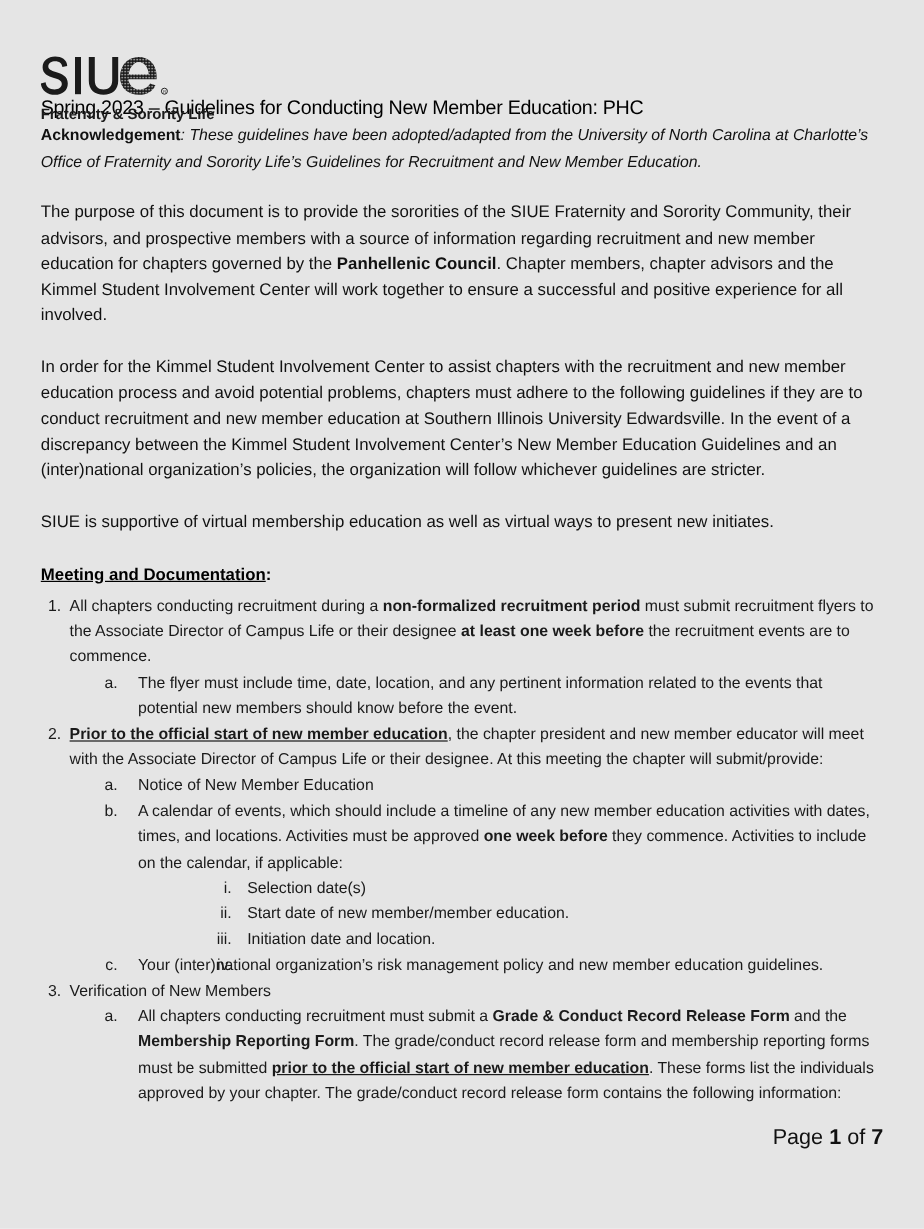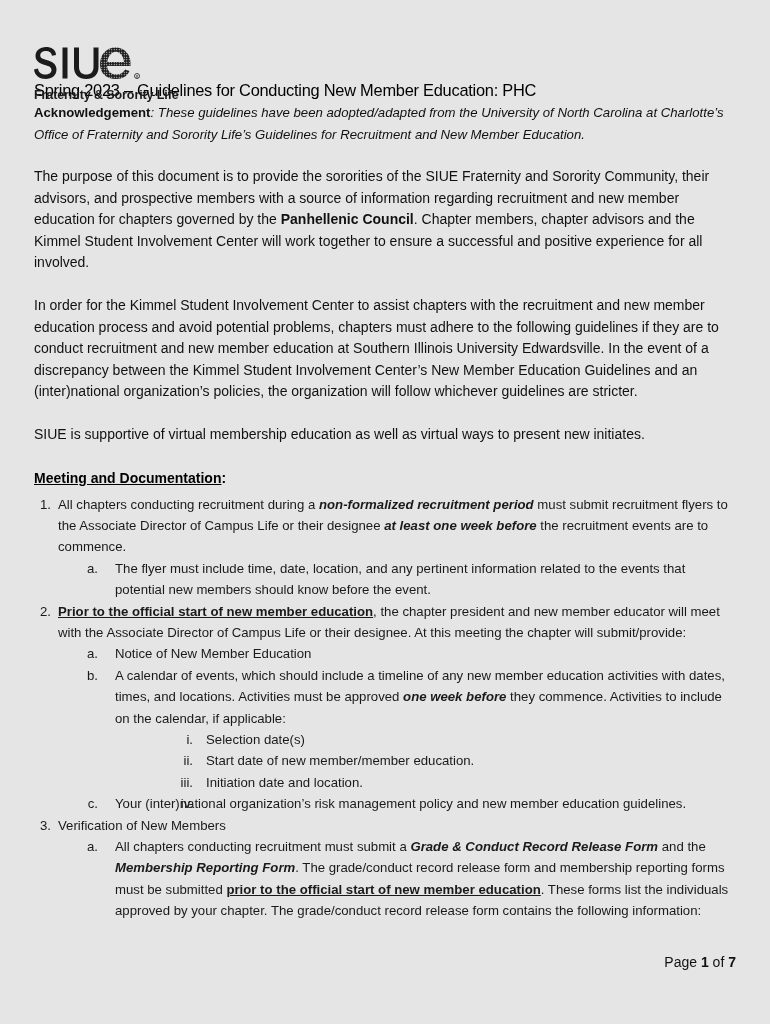--- a/index.html
+++ b/index.html
@@ -135,29 +135,29 @@
     line-height: 21.4px;
   }
   ol.lvl3 > li > .marker {
     position: absolute;
     left: 0;
     top: 0;
     width: 21px;
     text-align: right;
     font-size: 13.2px;
   }
-  .txt b { font-weight: bold; font-style: italic; }
+  .txt b { font-weight: bold; }
   .txt .bu { font-weight: bold; text-decoration: underline; }
 
   
   .footer {
     position: absolute;
     right: 34px;
-    bottom: 54px;
-    font-size: 14px;
+    bottom: 66px;
+    font-size: 18px;
     color: #111;
   }
   .footer b { font-weight: bold; }
 </style>
 </head>
 <body>
 
 <div class="page">
 
   <div class="logo-block">

